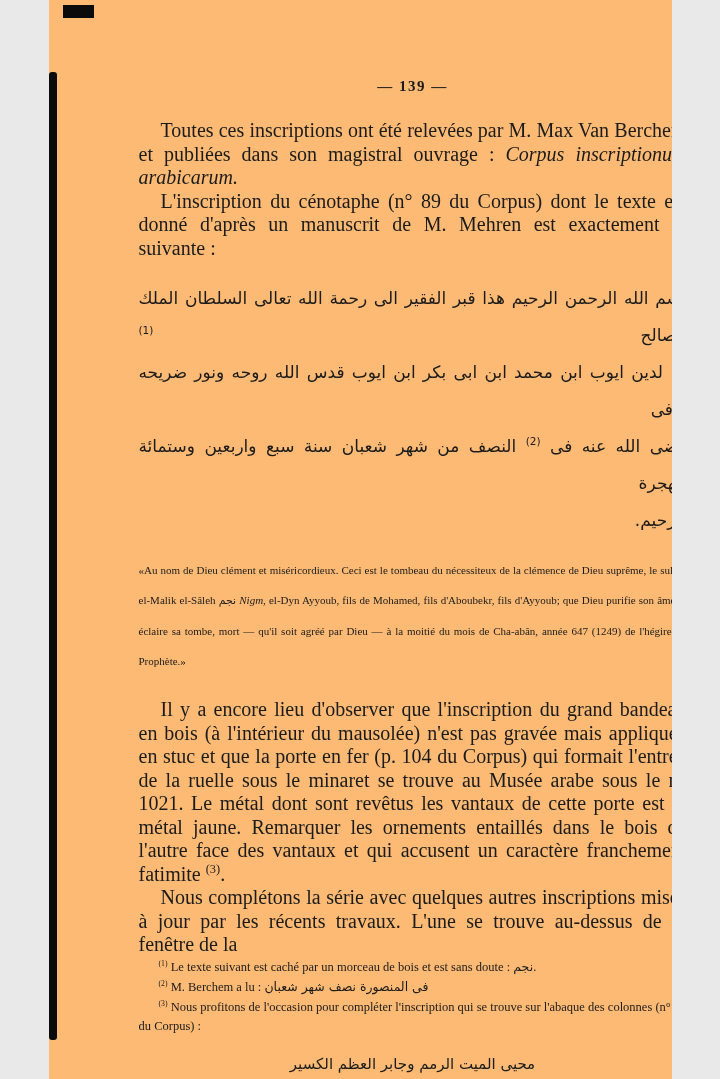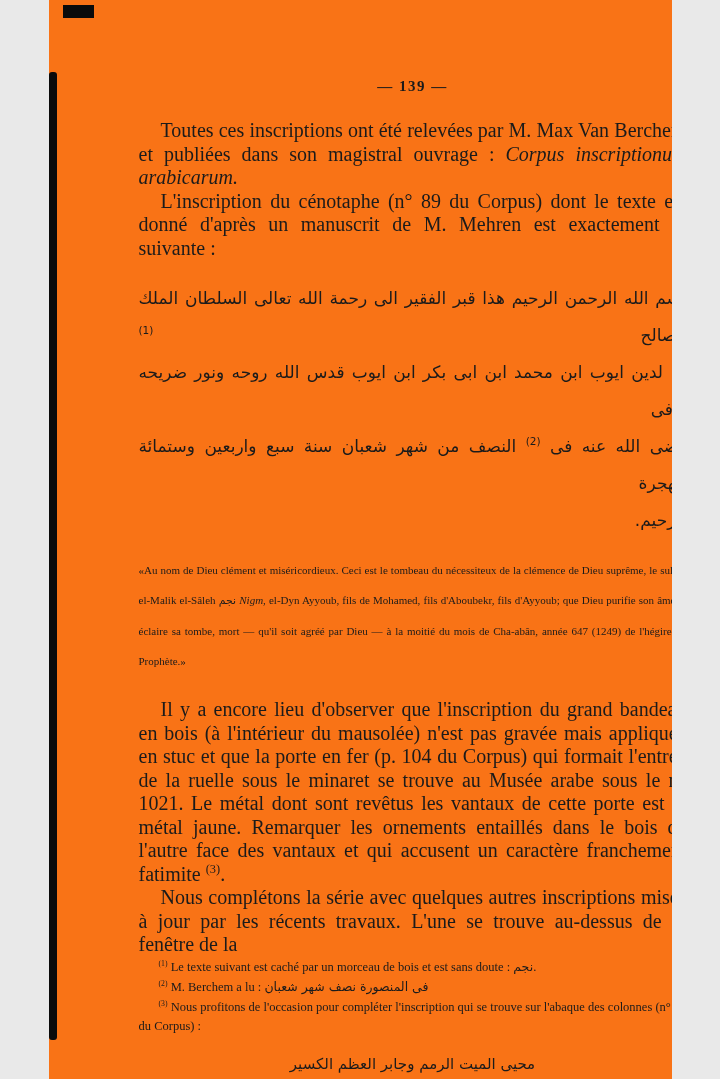--- a/index.html
+++ b/index.html
@@ -1,21 +1,21 @@
 <!DOCTYPE html>
 <html lang="fr"><head>
 <meta charset="utf-8">
 <style>
   html, body { margin: 0; padding: 0; background: #e9e9e9; }
   .page {
     position: relative;
     width: 623px;
     height: 1079px;
     margin: 0 auto;
-    background: #f97316;
+    background: #fdba74;
     overflow: hidden;
     color: #1b1b1b;
     font-family: "Liberation Serif", "DejaVu Serif", serif;
   }
   .artifact { background: #0b0b0b; position: absolute; }
   .artifact.left-bar { left: 0; top: 72px; width: 8px; height: 968px; border-radius: 3px; }
   .artifact.top-mark { left: 14px; top: 5px; width: 31px; height: 13px; }
 
   .content {
     position: absolute;

